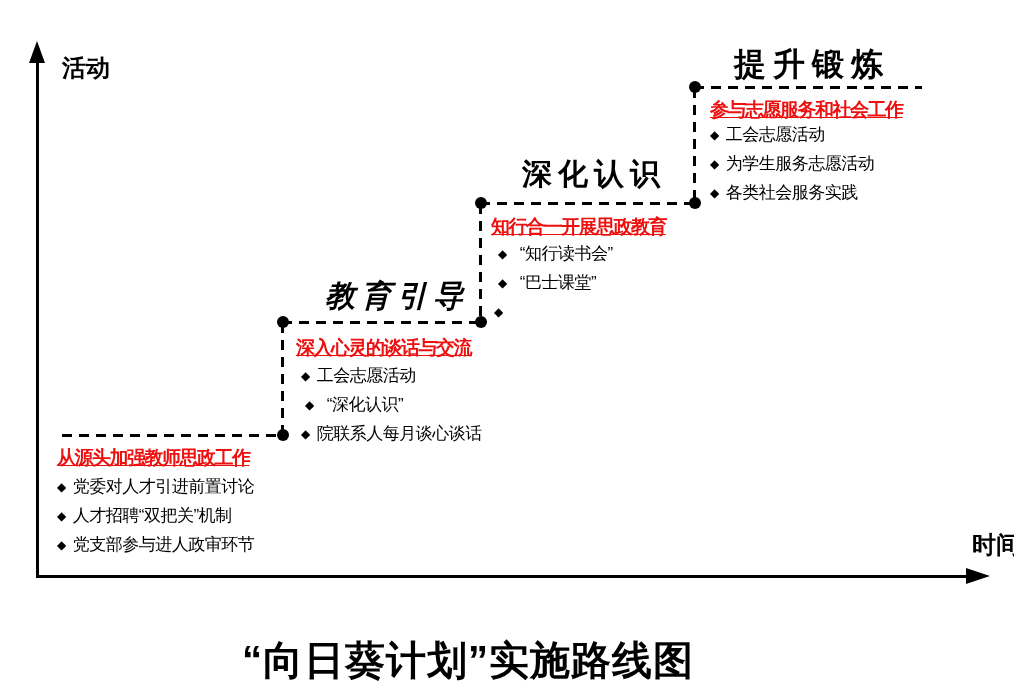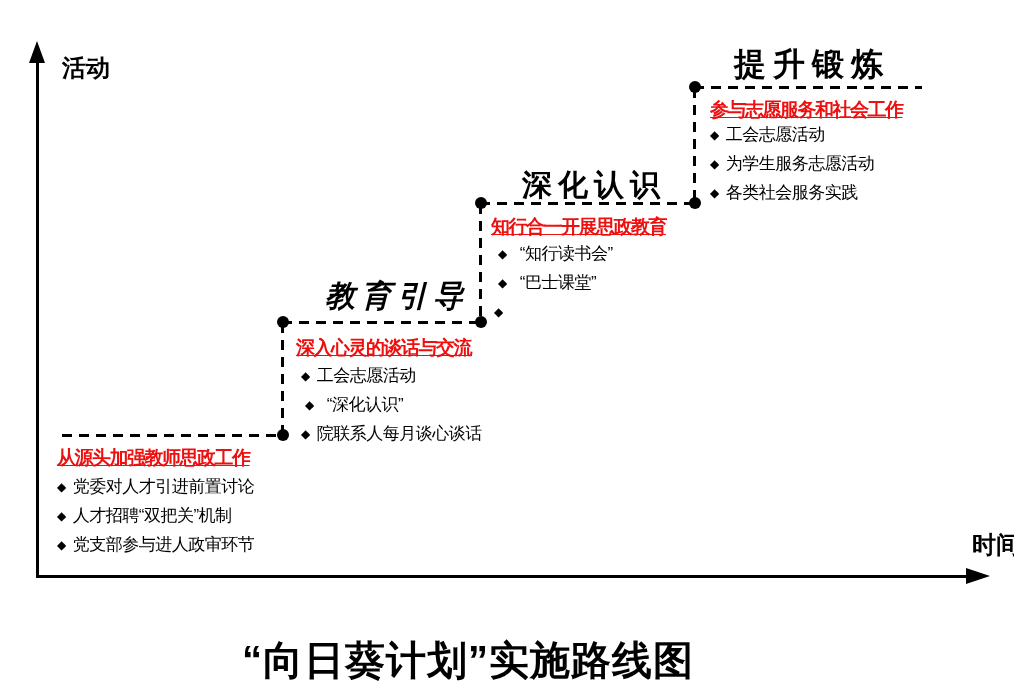--- a/index.html
+++ b/index.html
@@ -33,21 +33,21 @@
   .v2 { left:479px; top:184px; height:119px; }
   .v3 { left:693px; top:68px;  height:116px; }
   .d1 { left:277px; top:409px; } .d2 { left:277px; top:296px; }
   .d3 { left:475px; top:296px; } .d4 { left:475px; top:177px; }
   .d5 { left:689px; top:177px; } .d6 { left:689px; top:61px;  }
 
   
   .step-title { position:absolute; font-size:30px; font-weight:900; letter-spacing:6px; white-space:nowrap; }
   .t1 { left:96px;  top:367px; }
   .t2 { left:325px; top:256px;font-style:italic; }
-  .t3 { left:522px; top:145px; }
+  .t3 { left:522px; top:134px; }
   .t4 { left:734px; top:23px; font-size:32px; letter-spacing:7px; }
 
   .red-sub { position:absolute; color:var(--red,#ee0f0f); font-size:19px; font-weight:bold;
     letter-spacing:-1.5px; white-space:nowrap;text-decoration:underline; }
   .r1 { left:57px;  top:425px; }
   .r2 { left:296px; top:315px; }
   .r3 { left:491px; top:194px; }
   .r4 { left:710px; top:77px;  }
 
   .bullets { position:absolute; font-size:17px; letter-spacing:-0.5px; }

